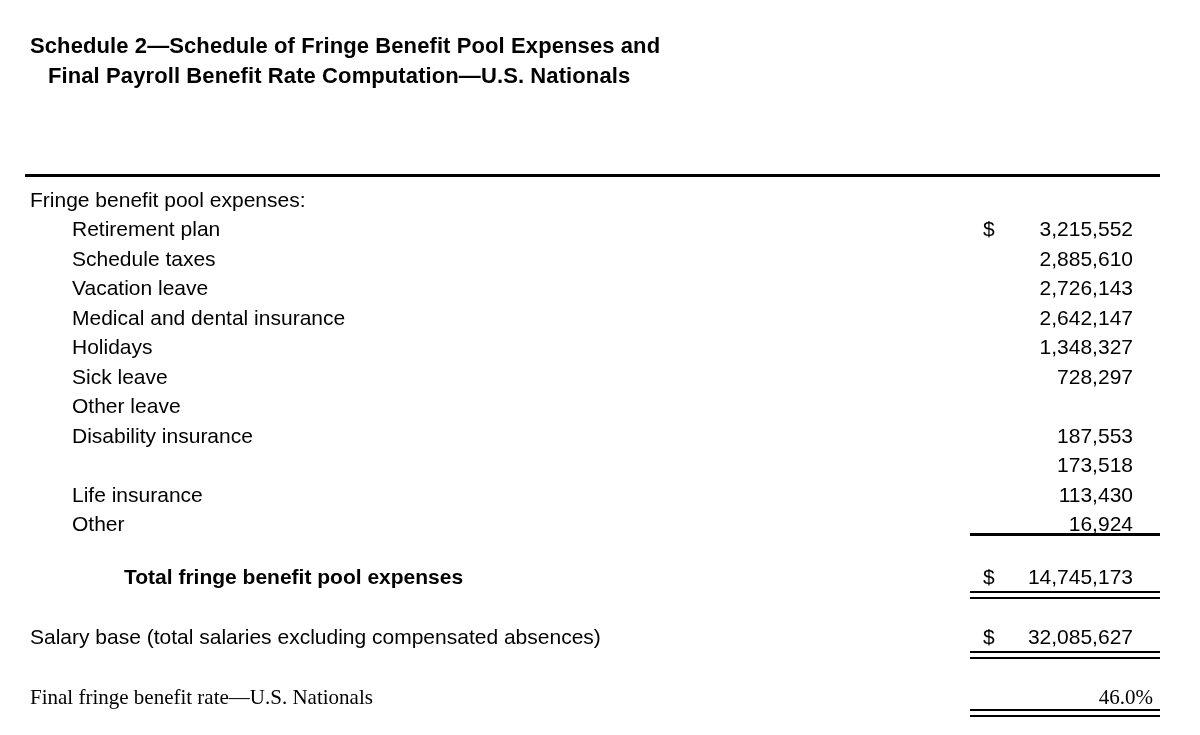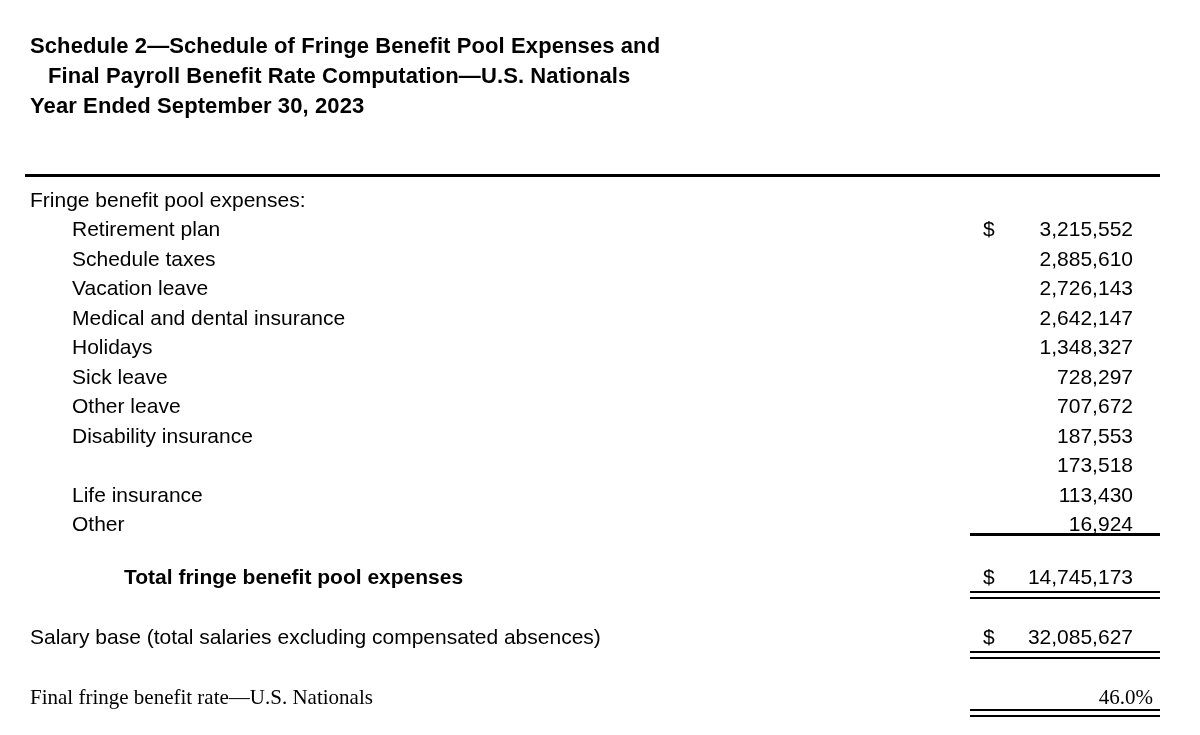--- a/index.html
+++ b/index.html
@@ -88,21 +88,20 @@
   .summary-label { padding-left: 30px; }
 </style>
 </head>
 <body>
 
 <div class="page">
 
   <div class="title-block">
     <div>Schedule 2—Schedule of Fringe Benefit Pool Expenses and</div>
     <div class="title-line-2">Final Payroll Benefit Rate Computation—U.S. Nationals</div>
-    <div>Year Ended September 30, 2023</div>
   </div>
 
   <div class="rule-top"></div>
 
   <div class="table-body">
     <div class="row">
       <span class="section-header-label">Fringe benefit pool expenses:</span>
     </div>
 
     <div class="row">
@@ -143,23 +142,20 @@
 
     <div class="row">
       <span class="item-label">Sick leave</span>
       <span class="amount">
         <span class="val">728,297</span>
       </span>
     </div>
 
     <div class="row">
       <span class="item-label">Other leave</span>
-      <span class="amount">
-        <span class="val">707,672</span>
-      </span>
     </div>
 
     <div class="row">
       <span class="item-label">Disability insurance</span>
       <span class="amount">
         <span class="val">187,553</span>
       </span>
     </div>
 
     <div class="row">

